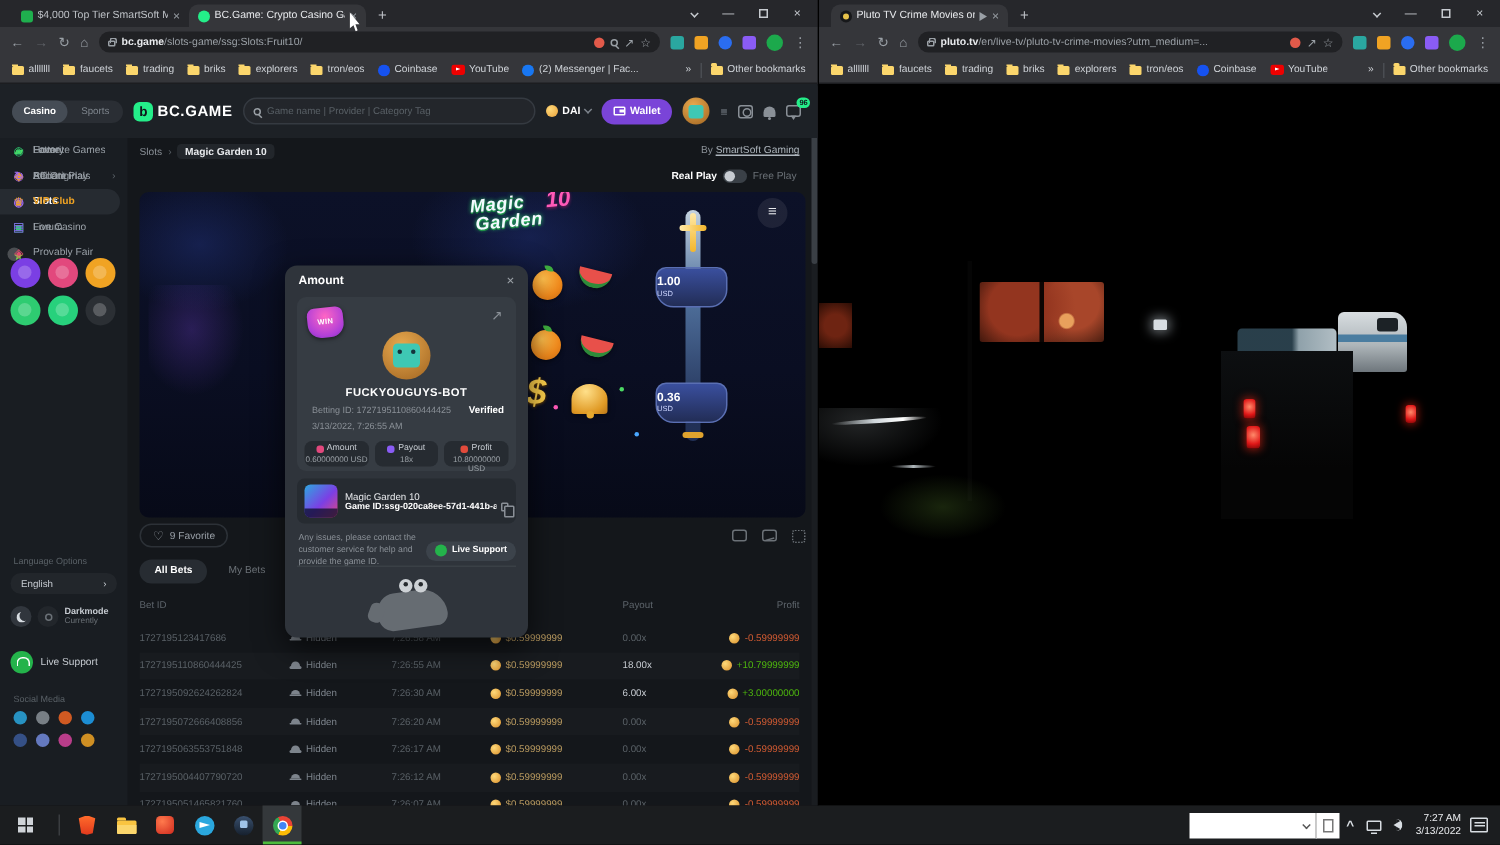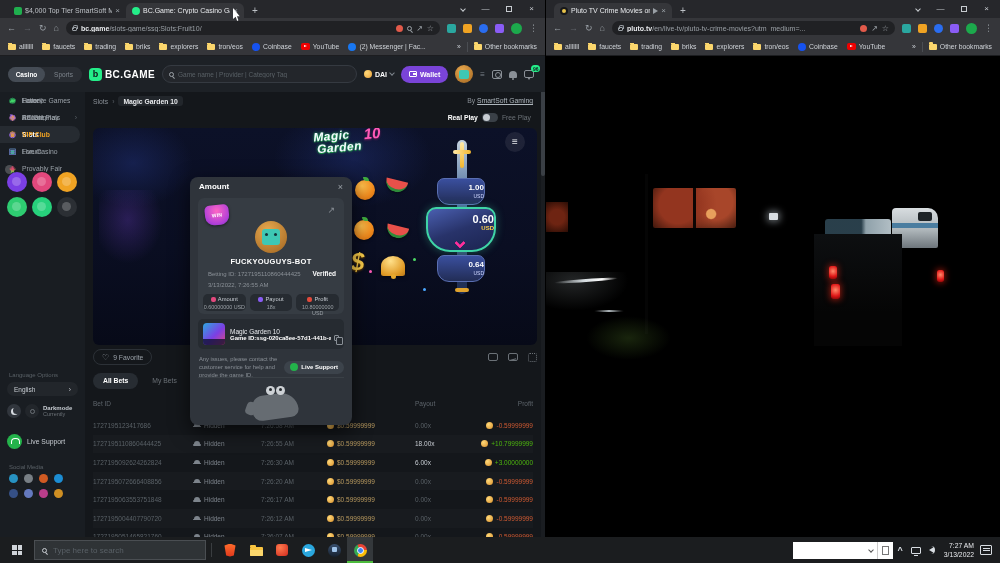--- a/index.html
+++ b/index.html
@@ -138,21 +138,21 @@
 .fruit-orange::after{content:"";position:absolute;left:8px;top:-3px;width:6px;height:4px;background:#3fae3f;border-radius:0 6px 0 6px}
 .fruit-melon{position:absolute;width:22px;height:12px;border-radius:0 0 22px 22px;background:#e8504a;border-bottom:3px solid #2e8b3a;transform:rotate(14deg);box-shadow:0 1px 3px rgba(0,0,0,.5)}
 .sym-dollar{position:absolute;font-size:24px;font-weight:800;font-style:italic;color:#ffd24d;text-shadow:0 1px 2px #7a4c00}
 .sym-bell{position:absolute;width:24px;height:20px;background:radial-gradient(circle at 40% 25%,#ffe08a,#e09a25 70%,#b9771a);border-radius:50% 50% 10% 10%;box-shadow:0 1px 4px rgba(0,0,0,.5)}
 .sym-bell::after{content:"";position:absolute;left:10px;bottom:-3px;width:5px;height:5px;border-radius:50%;background:#e6a92f}
 .confetti{position:absolute;width:3px;height:3px;border-radius:50%}
 .blade{position:absolute;left:364px;top:12px;width:10px;height:154px;border-radius:5px;background:linear-gradient(180deg,#d9e8f4,#5a7fae 35%,#24345c 90%);opacity:.9}
 .spark{position:absolute;left:358px;top:14px;width:22px;height:26px}
 .spark::before{content:"";position:absolute;left:9px;top:0;width:4px;height:26px;border-radius:2px;background:linear-gradient(#ffe9a8,#f3b62c)}
 .spark::after{content:"";position:absolute;left:2px;top:8px;width:18px;height:4px;border-radius:2px;background:linear-gradient(90deg,#ffe9a8,#f3b62c)}
-.shield{position:absolute;text-align:right;color:#fff}
+.shield{position:absolute;text-align:left;color:#fff}
 .shield-sm{left:344px;width:48px;height:27px;background:linear-gradient(#3a4f9e,#222d56);border:1px solid #5a6fb3;border-radius:7px 7px 12px 12px}
 .sh-top{top:50px}.sh-bot{top:127px}
 .shield-big{left:333px;top:79px;width:70px;height:45px;background:linear-gradient(160deg,#4a5fb0,#28336a 50%,#1b2450);border:2px solid #3fd4a6;border-radius:10px 10px 24px 24px;box-shadow:0 0 9px rgba(63,212,166,.35)}
 .sh-v{font-size:8px;font-weight:800;line-height:10px;margin-top:4px}
 .sh-u{font-size:5px;color:#cdd6ff;line-height:6px}
 .shield-big .sh-v{font-size:11px;line-height:12px;margin-top:4px}
 .shield-big .sh-u{font-size:6px;font-weight:bold;color:#ffd24d}
 .sh-arrow{position:absolute;left:50%;bottom:3px;width:8px;height:8px;margin-left:-5px;border-left:3px solid #ff2e9b;border-bottom:3px solid #ff2e9b;transform:rotate(-45deg);border-radius:1px}
 .gb-dash{position:absolute;left:362px;top:160px;width:14px;height:4px;background:#e0a32e;border-radius:2px}
 
@@ -561,27 +561,22 @@
           <i class="sym-bell" style="left:288px;top:128px"></i>
           <i class="confetti" style="left:276px;top:142px;background:#ff5ab8"></i>
           <i class="confetti" style="left:320px;top:130px;background:#4cd964"></i>
           <i class="confetti" style="left:330px;top:160px;background:#4aa7ff"></i>
           <div class="blade"></div>
           <div class="spark"></div>
           <div class="shield shield-sm sh-top">
             <div class="sh-v">1.00</div>
             <div class="sh-u">USD</div>
           </div>
-          <div class="shield shield-big">
-            <div class="sh-v">0.60</div>
-            <div class="sh-u">USD</div>
-            <i class="sh-arrow"></i>
-          </div>
           <div class="shield shield-sm sh-bot">
-            <div class="sh-v">0.64</div>
+            <div class="sh-v">0.36</div>
             <div class="sh-u">USD</div>
           </div>
           <div class="gb-dash"></div>
         </div>
 
         <div class="fav-bar">
           <div class="fav-pill">
             <span class="fav-heart">♡</span>
             <span>9 Favorite</span>
           </div>
@@ -905,24 +900,20 @@
 
   <div class="taskbar">
     <div class="tb-start">
       <span class="win-logo">
           <i></i>
           <i></i>
           <i></i>
           <i></i>
         </span>
     </div>
-    <div class="tb-search">
-      <i class="ic-mag"></i>
-      <input placeholder="Type here to search" style="">
-    </div>
     <i class="tb-divider"></i>
     <div class="tb-app">
         <i class="app-brave"></i>
       </div>
     <div class="tb-app">
         <i class="app-folder"></i>
       </div>
     <div class="tb-app">
         <i class="app-red"></i>
       </div>

